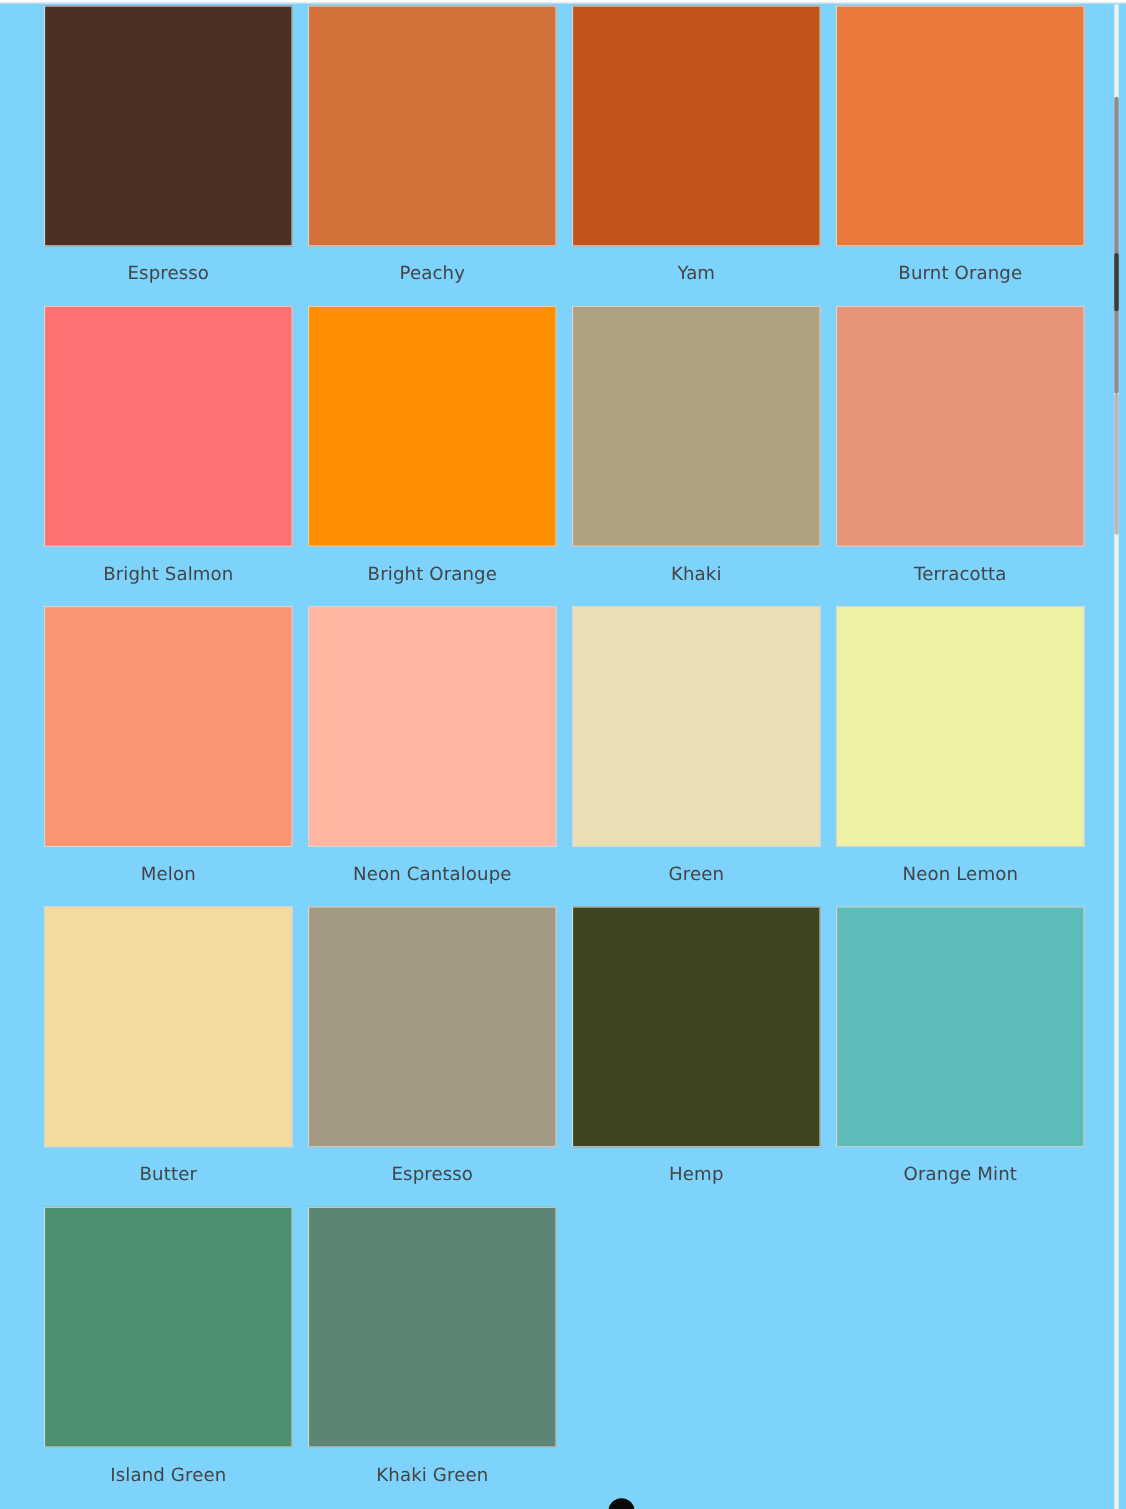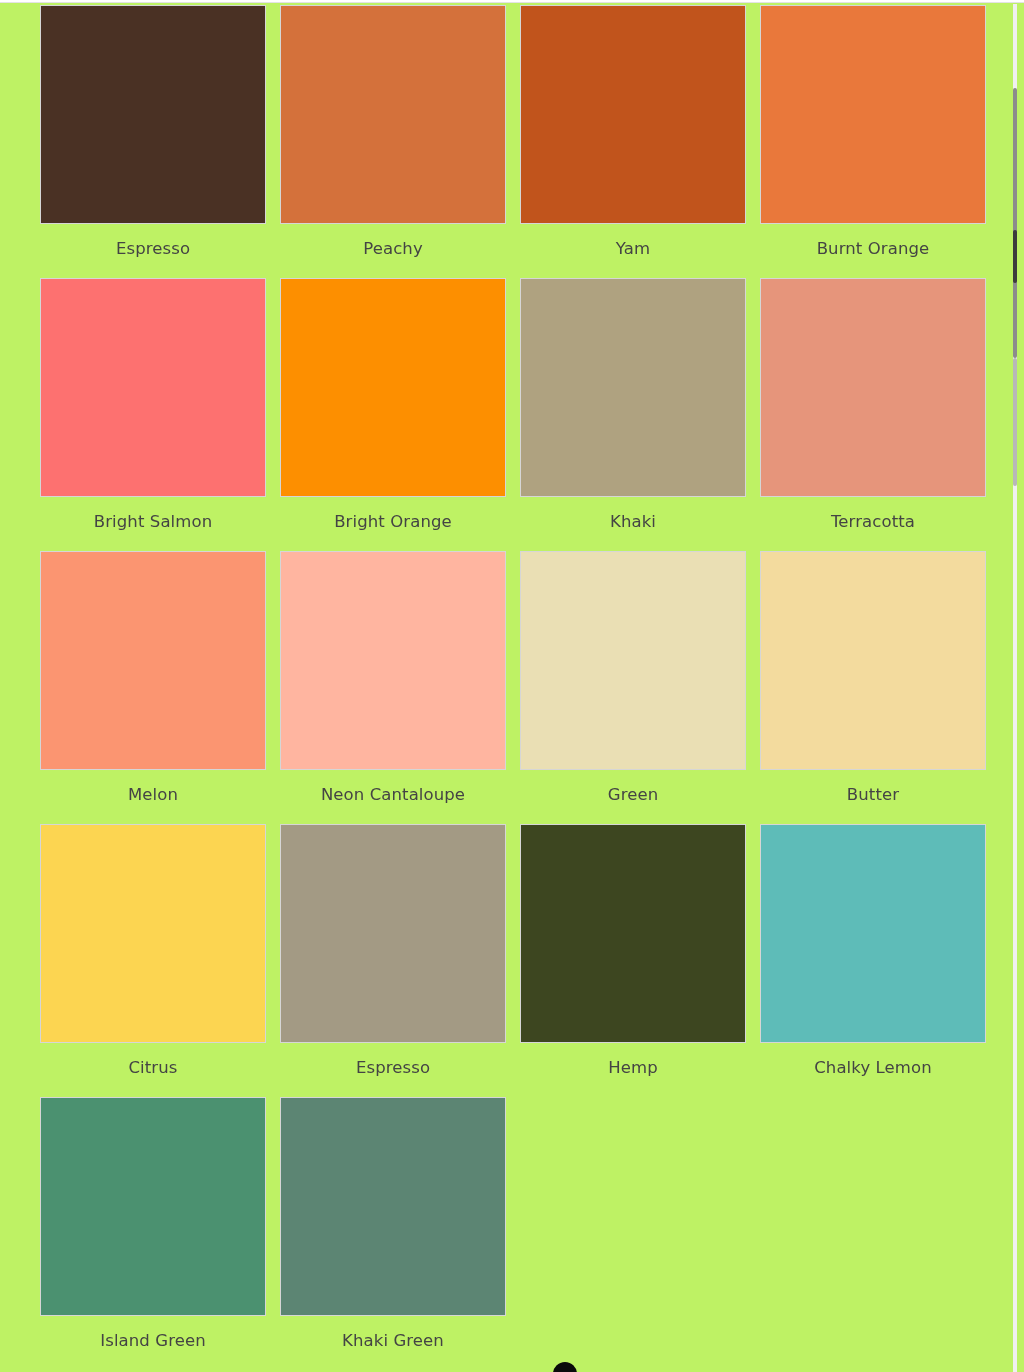--- a/index.html
+++ b/index.html
@@ -11,21 +11,21 @@
     width: 1024px;
     height: 1372px;
     overflow: hidden;
     font-family: "DejaVu Sans", "Liberation Sans", sans-serif;
   }
 
   #app {
     position: relative;
     width: 1024px;
     height: 1372px;
-    background: #bef264;
+    background: #7dd3fc;
     overflow: hidden;
     text-decoration: underline;
   }
 
   
   #top-divider {
     position: absolute;
     top: 0;
     left: 0;
     width: 1024px;
@@ -177,38 +177,38 @@
       </div>
       <div class="swatch-cell">
         <div class="swatch-chip" style="background: rgb(255, 181, 160);"></div>
         <div class="swatch-label">Neon Cantaloupe</div>
       </div>
       <div class="swatch-cell">
         <div class="swatch-chip" style="background: rgb(234, 223, 180);"></div>
         <div class="swatch-label">Green</div>
       </div>
       <div class="swatch-cell">
+        <div class="swatch-chip" style="background: rgb(239, 241, 162);"></div>
+        <div class="swatch-label">Neon Lemon</div>
+      </div>
+      <div class="swatch-cell">
         <div class="swatch-chip" style="background: rgb(243, 219, 158);"></div>
         <div class="swatch-label">Butter</div>
       </div>
       <div class="swatch-cell">
-        <div class="swatch-chip" style="background: rgb(252, 213, 81);"></div>
-        <div class="swatch-label">Citrus</div>
-      </div>
-      <div class="swatch-cell">
         <div class="swatch-chip" style="background: rgb(163, 154, 132);"></div>
         <div class="swatch-label">Espresso</div>
       </div>
       <div class="swatch-cell">
         <div class="swatch-chip" style="background: rgb(61, 70, 32);"></div>
         <div class="swatch-label">Hemp</div>
       </div>
       <div class="swatch-cell">
         <div class="swatch-chip" style="background: rgb(94, 188, 184);"></div>
-        <div class="swatch-label">Chalky Lemon</div>
+        <div class="swatch-label">Orange Mint</div>
       </div>
       <div class="swatch-cell">
         <div class="swatch-chip" style="background: rgb(75, 145, 112);"></div>
         <div class="swatch-label">Island Green</div>
       </div>
       <div class="swatch-cell">
         <div class="swatch-chip" style="background: rgb(92, 133, 115);"></div>
         <div class="swatch-label">Khaki Green</div>
       </div>
     </div>

